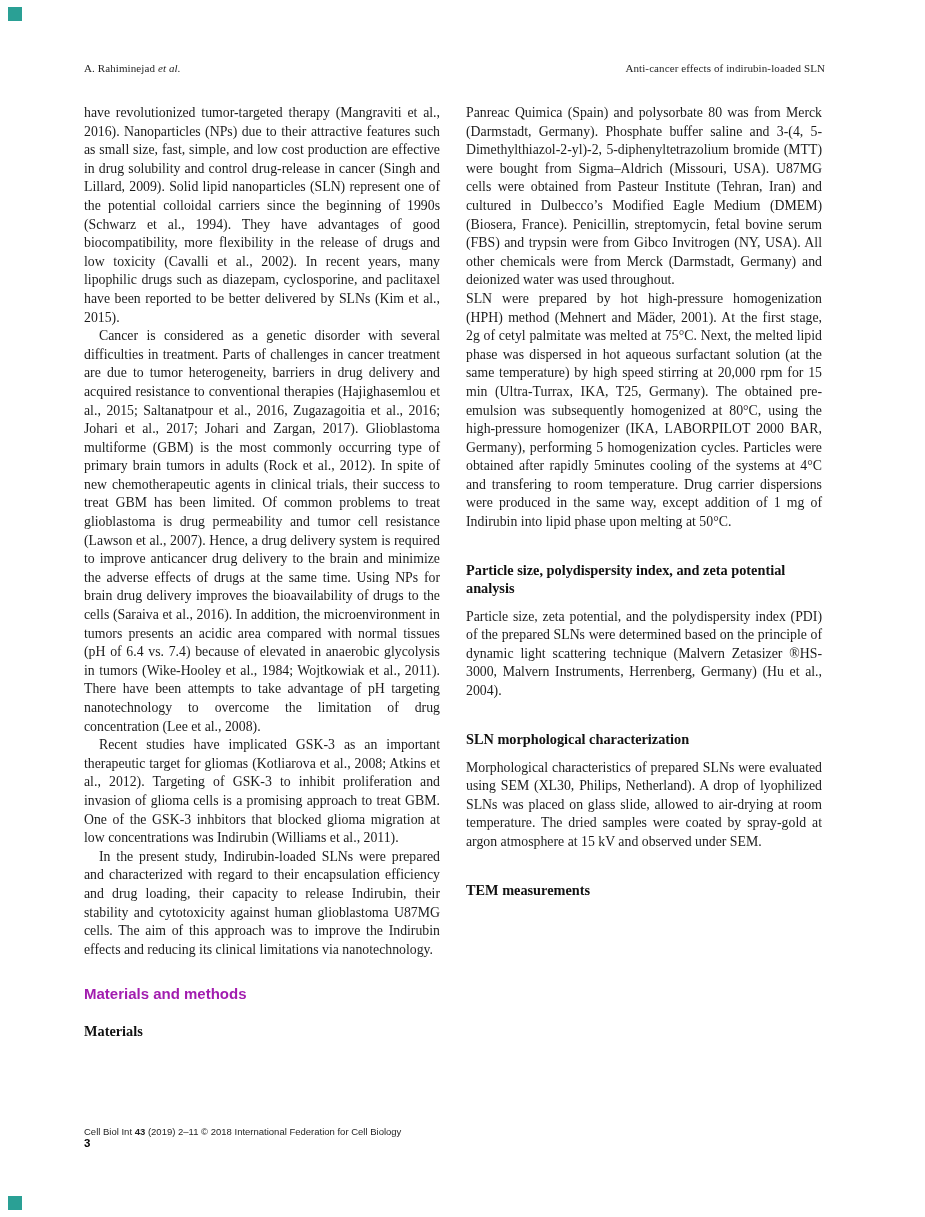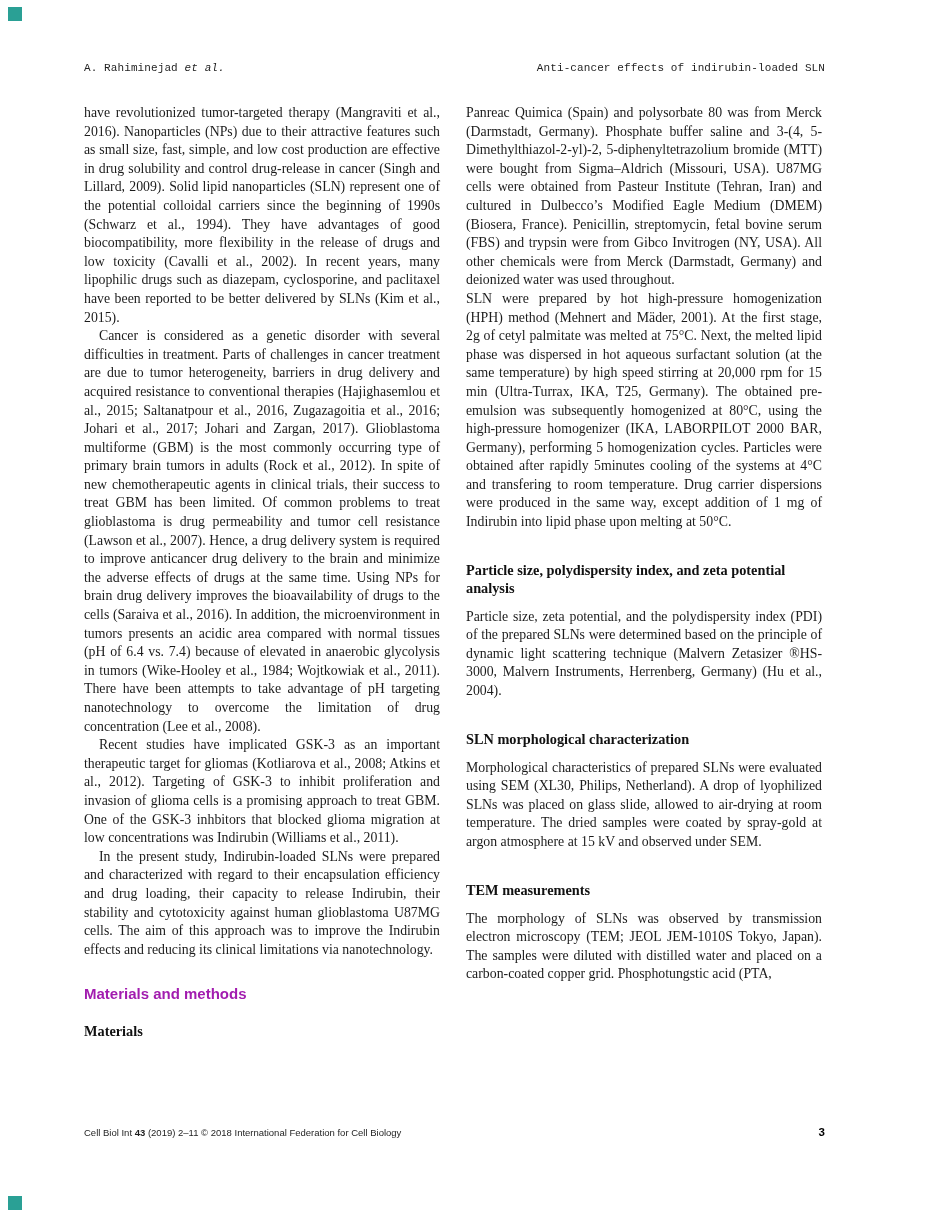--- a/index.html
+++ b/index.html
@@ -19,21 +19,21 @@
   .corner-marker.tl { left: 8px; top: 7px; }
   .corner-marker.bl { left: 8px; top: 1196px; }
 
   .running-head {
     position: absolute;
     left: 84px;
     width: 741px;
     top: 62px;
     display: flex;
     justify-content: space-between;
-    font-family: Liberation Mono, monospace;
+    font-family: Liberation Serif, serif;
     font-size: 11px;
     color: #1e1e1e;
     letter-spacing: 0.1px;
     gap: 48px;
   }
   .running-head .italic { font-style: italic; }
 
   .columns {
     position: absolute;
     left: 84px;
@@ -77,20 +77,21 @@
     position: absolute;
     left: 84px;
     width: 741px;
     top: 1126px;
     display: flex;
     justify-content: space-between;
     align-items: baseline;
     font-family: "Liberation Sans", sans-serif;
     font-size: 9.5px;
     color: #1e1e1e;
+    flex-direction: column;
   }
   .page-footer .vol { font-weight: bold; }
   .page-num {
     font-weight: bold;
     font-size: 11.5px;
     color: #000;
   }
 </style>
 </head>
 <body>
@@ -121,21 +122,20 @@
 
       <p class="body-p">SLN were prepared by hot high-pressure homogenization (HPH) method (Mehnert and Mäder, 2001). At the first stage, 2g of cetyl palmitate was melted at 75°C. Next, the melted lipid phase was dispersed in hot aqueous surfactant solution (at the same temperature) by high speed stirring at 20,000 rpm for 15 min (Ultra-Turrax, IKA, T25, Germany). The obtained pre-emulsion was subsequently homogenized at 80°C, using the high-pressure homogenizer (IKA, LABORPILOT 2000 BAR, Germany), performing 5 homogenization cycles. Particles were obtained after rapidly 5minutes cooling of the systems at 4°C and transfering to room temperature. Drug carrier dispersions were produced in the same way, except addition of 1 mg of Indirubin into lipid phase upon melting at 50°C.</p>
 
       <h2 class="h-sub sp">Particle size, polydispersity index, and zeta potential analysis</h2>
       <p class="body-p">Particle size, zeta potential, and the polydispersity index (PDI) of the prepared SLNs were determined based on the principle of dynamic light scattering technique (Malvern Zetasizer ®HS-3000, Malvern Instruments, Herrenberg, Germany) (Hu et al., 2004).</p>
 
       <h2 class="h-sub sp">SLN morphological characterization</h2>
       <p class="body-p">Morphological characteristics of prepared SLNs were evaluated using SEM (XL30, Philips, Netherland). A drop of lyophilized SLNs was placed on glass slide, allowed to air-drying at room temperature. The dried samples were coated by spray-gold at argon atmosphere at 15 kV and observed under SEM.</p>
 
       <h2 class="h-sub sp">TEM measurements</h2>
-      <p class="body-p">The morphology of SLNs was observed by transmission electron microscopy (TEM; JEOL JEM-1010S Tokyo, Japan). The samples were diluted with distilled water and placed on a carbon-coated copper grid. Phosphotungstic acid (PTA,</p>
     </section>
 
   </main>
 
   <footer class="page-footer">
     <div><span>Cell Biol Int </span><span class="vol">43</span><span> (2019) 2–11 © 2018 International Federation for Cell Biology</span></div>
     <div class="page-num">3</div>
   </footer>
 
 </div>

